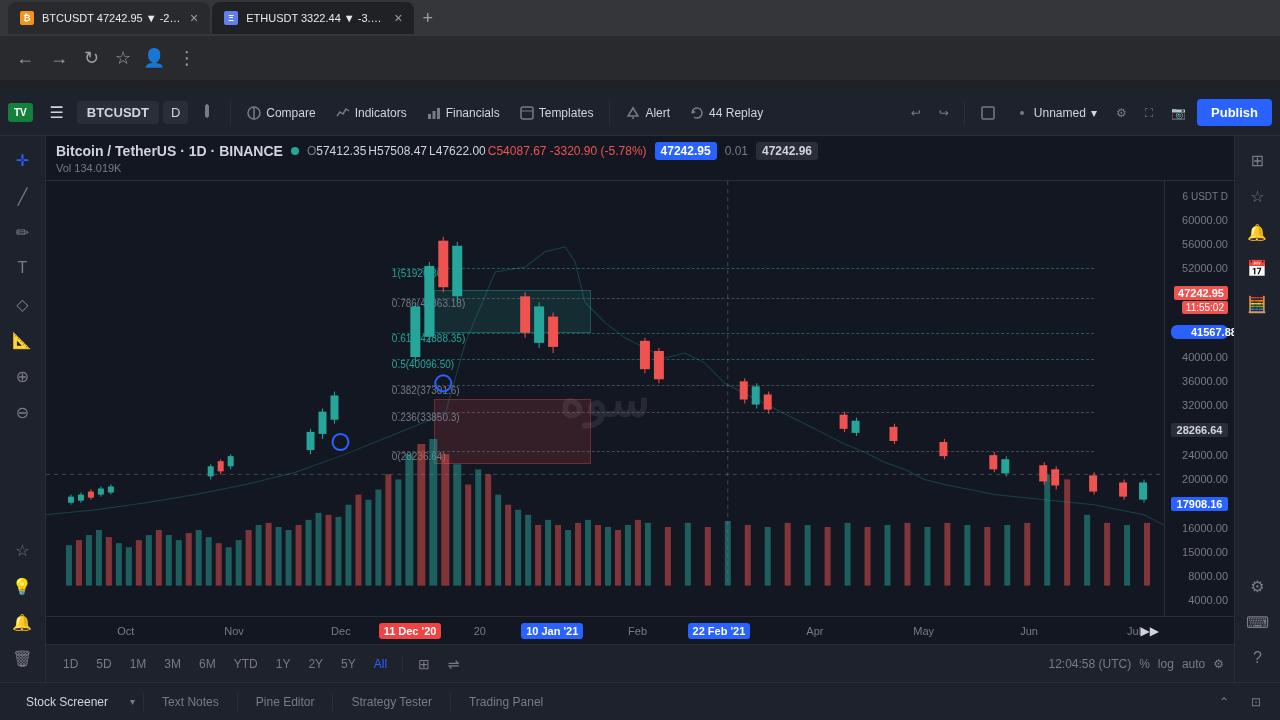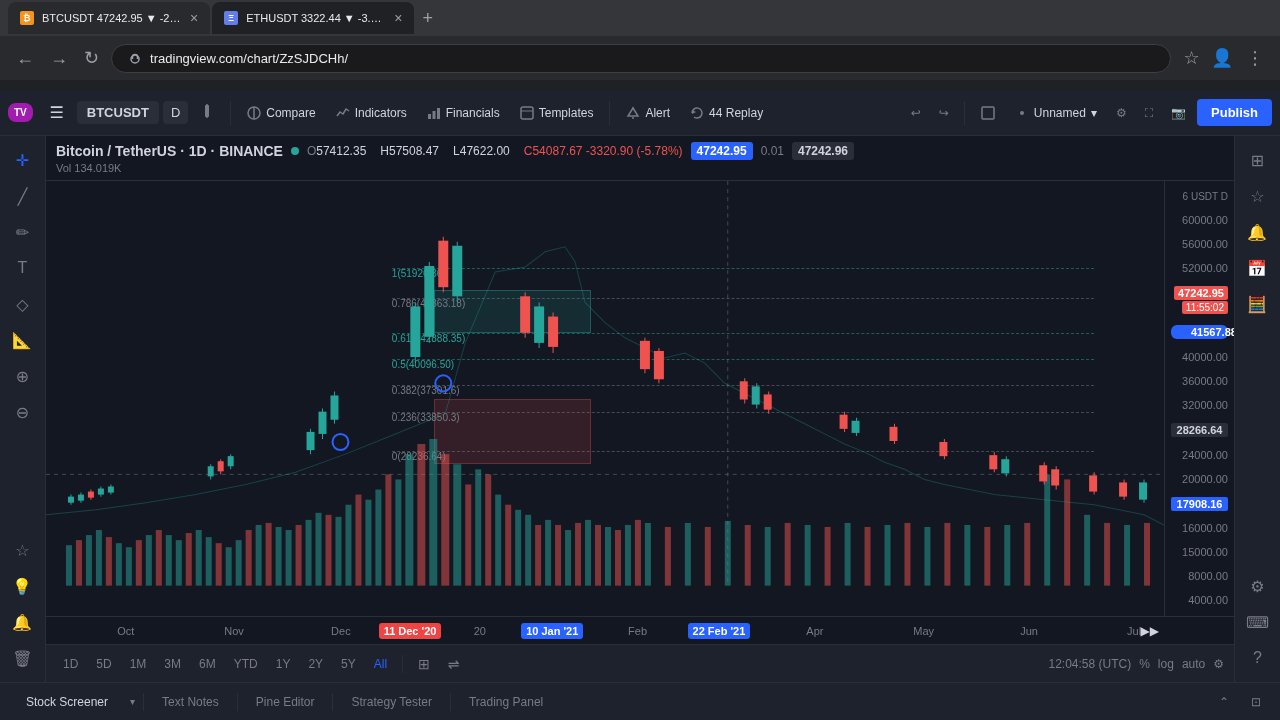--- a/index.html
+++ b/index.html
@@ -19,21 +19,21 @@
     .browser-btn { background: none; border: none; color: #9aa0a6; font-size: 18px; cursor: pointer; padding: 4px; }
     .address-bar { flex: 1; background: #1a1a1d; border: 1px solid #3c4043; border-radius: 22px; padding: 6px 16px; color: #e8eaed; font-size: 13px; display: flex; align-items: center; gap: 8px; }
     .address-url { color: #e8eaed; font-size: 13px; }
     .browser-actions { display: flex; gap: 4px; }
 
     
     .tv-app { display: flex; flex-direction: column; height: 630px; background: #131722; }
     
     
     .tv-toolbar { display: flex; align-items: center; background: #1e222d; border-bottom: 1px solid #2a2e39; height: 46px; padding: 0 8px; gap: 4px; }
-    .tv-logo { background: #a21caf; color: white; font-size: 10px; font-weight: bold; padding: 4px 6px; border-radius: 8px; margin-right: 4px; }
+    .tv-logo { background: #15803d; color: white; font-size: 10px; font-weight: bold; padding: 4px 6px; border-radius: 3px; margin-right: 4px; }
     .symbol-box { background: #2a2e39; border-radius: 4px; padding: 4px 10px; font-size: 13px; font-weight: 600; color: #d1d4dc; cursor: pointer; }
     .timeframe-box { background: #2a2e39; border-radius: 4px; padding: 4px 8px; font-size: 13px; color: #d1d4dc; cursor: pointer; }
     .toolbar-sep { width: 1px; height: 24px; background: #2a2e39; margin: 0 4px; }
     .toolbar-btn { display: flex; align-items: center; gap: 5px; padding: 5px 8px; border-radius: 4px; cursor: pointer; color: #d1d4dc; font-size: 12px; white-space: nowrap; }
     .toolbar-btn svg { flex-shrink: 0; }
     .spacer { flex: 1; }
     .publish-btn { background: #2962ff; color: white; border: none; border-radius: 4px; padding: 6px 14px; font-size: 13px; font-weight: 600; cursor: pointer; }
     .toolbar-icon-btn { padding: 5px 7px; border-radius: 4px; cursor: pointer; color: #787b86; }
 
     
@@ -46,21 +46,21 @@
     .sidebar-spacer { flex: 1; }
 
     
     .chart-area { flex: 1; display: flex; flex-direction: column; position: relative; background: #131722; overflow: hidden; justify-content: flex-end; }
     
     
     .chart-header { padding: 6px 10px; border-bottom: 1px solid #2a2e39; }
     .chart-symbol-info { display: flex; align-items: center; gap: 8px; font-size: 12px; }
     .symbol-name { font-size: 14px; font-weight: 600; color: #d1d4dc; }
     .dot { width: 8px; height: 8px; background: #26a69a; border-radius: 50%; display: inline-block; }
-    .ohlc { display: flex; gap: 14px; color: #787b86; }
+    .ohlc { display: flex; gap: 2px; color: #787b86; }
     .ohlc-val { color: #d1d4dc; }
     .price-change { color: #ef5350; }
     .price-badge { background: #2962ff; color: white; padding: 2px 6px; border-radius: 3px; font-weight: 600; font-size: 12px; }
     .price-badge.alt { background: #2a2e39; color: #d1d4dc; }
     .vol-line { color: #787b86; font-size: 11px; margin-top: 2px; }
 
     
     .chart-canvas { flex: 1; position: relative; overflow: hidden; }
     
     
@@ -112,27 +112,20 @@
       <div class="tab-favicon eth">Ξ</div>
       <span class="tab-title">ETHUSDT 3322.44 ▼ -3.29% Un...</span>
       <span class="tab-close">×</span>
     </div>
     <button class="tab-new">+</button>
   </div>
   <div class="browser-controls">
     <button class="browser-btn">←</button>
     <button class="browser-btn">→</button>
     <button class="browser-btn">↻</button>
-    <div class="address-bar">
-      <svg width="14" height="14" viewBox="0 0 14 14">
-          <circle cx="7" cy="8" r="4" fill="none" stroke="#9aa0a6" stroke-width="1.5"></circle>
-          <path d="M4.5 8V6a2.5 2.5 0 015 0v2" fill="none" stroke="#9aa0a6" stroke-width="1.5"></path>
-        </svg>
-      <span class="address-url">tradingview.com/chart/ZzSJDCHh/</span>
-    </div>
     <div class="browser-actions">
       <button class="browser-btn">☆</button>
       <button class="browser-btn">👤</button>
       <button class="browser-btn">⋮</button>
     </div>
   </div>
 </div>
 
 <div class="tv-app">
 
@@ -279,20 +272,21 @@
         </div>
         <div class="vol-line">
           <span>Vol</span>
           <span>134.019K</span>
         </div>
       </div>
 
       <div style="display:flex; flex:1; overflow:hidden;">
         <div class="chart-canvas">
 
+          <div class="watermark">سوه</div>
 
           <div style="position:absolute;top:0;left:0;right:70px;bottom:0;pointer-events:none;">
 
             <div style="position:absolute;top:25%;left:37%;right:48%;height:10%;background:rgba(38,166,154,0.15);border:1px solid rgba(38,166,154,0.4);"></div>
             <div style="position:absolute;top:50%;left:37%;right:48%;height:15%;background:rgba(239,83,80,0.15);border:1px solid rgba(239,83,80,0.3);"></div>
 
             <div style="position:absolute;top:20%;left:33%;font-size:10px;color:#26a69a;">1(51926.36)</div>
             <div style="position:absolute;top:27%;left:33%;font-size:10px;color:#787b86;">0.786(46863.18)</div>
             <div style="position:absolute;top:35%;left:33%;font-size:10px;color:#26a69a;">0.618(42888.35)</div>
             <div style="position:absolute;top:41%;left:33%;font-size:10px;color:#26a69a;">0.5(40096.50)</div>

